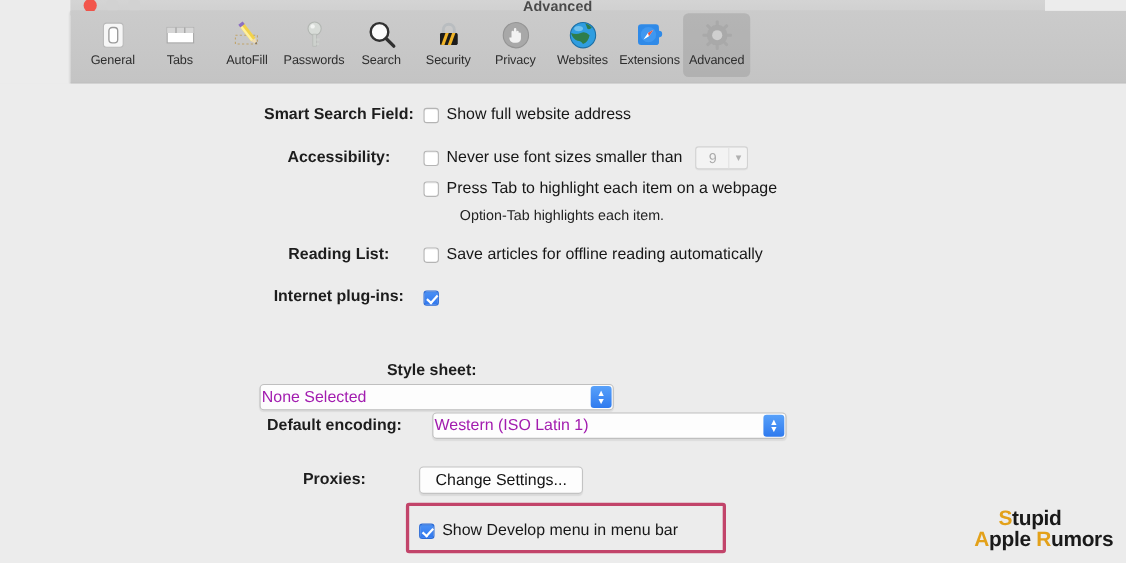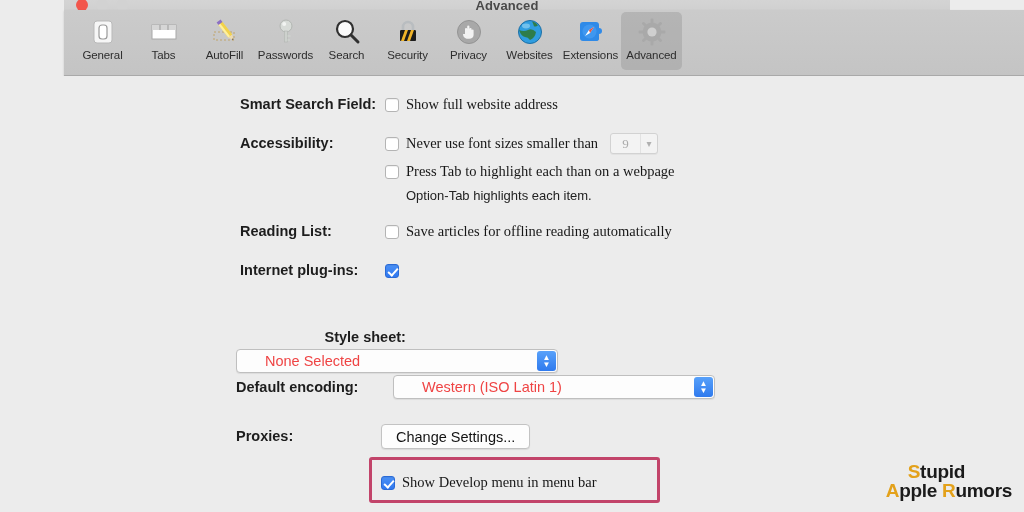--- a/index.html
+++ b/index.html
@@ -46,59 +46,59 @@
   .tb-label {
     font-size:11.5px; color:#2d2d2d; margin-top:1px; white-space:nowrap;
     letter-spacing:-.1px;
   }
 
   
   .content { position:absolute; left:0; top:76px; width:1024px; height:436px; background:#ececec; }
 
   .row { position:absolute; display:flex; align-items:flex-start; }
   .lbl {
-    width:145px; text-align:left; font-size:14.5px; color:#1d1d1d;
+    width:145px; text-align:center; font-size:14.5px; color:#1d1d1d;
     font-weight:bold; padding-right:9px; line-height:19px; white-space:nowrap;
   }
   .fields { display:flex; flex-direction:column; }
-  .cbline { display:flex; align-items:center; height:19px;font-family:Liberation Serif, serif; }
+  .cbline { display:flex; align-items:center; height:19px; }
   .cbline + .cbline { margin-top:9px; }
 
   .cb {
     width:14px; height:14px; border-radius:3px; flex:none;
     background:#fff; border:1px solid #b4b4b4;
     box-shadow:inset 0 1px 0 rgba(0,0,0,.05);
     position:relative; margin-right:7px;
   }
   .cb.on { background:linear-gradient(#4a90f5,#3078ef); border-color:#2a6ad6; }
   .cb.on::after {
     content:""; position:absolute; left:4px; top:1px;
     width:4px; height:8px; border:solid #fff; border-width:0 2px 2px 0;
     transform:rotate(42deg);
   }
   .cbtxt { font-size:14.5px; color:#171717; line-height:19px; white-space:nowrap; }
-  .subtxt { font-size:13px; color:#222; margin-top:7px; margin-left:21px; white-space:nowrap; }
+  .subtxt { font-size:13px; color:#222; margin-top:7px; margin-left:33px; white-space:nowrap; }
 
   
   .minipop {
     margin-left:12px; width:48px; height:21px; display:flex; align-items:center;
     background:#f3f3f3; border:1px solid #d2d2d2; border-radius:3px;
     box-shadow:0 1px 0 rgba(0,0,0,.04);
   }
   .minipop .val { flex:1; text-align:center; font-size:13px; color:#aaa; }
   .minipop .chev { width:17px; text-align:center; font-size:10px; color:#b0b0b0; border-left:1px solid #e2e2e2; line-height:19px;}
 
   
   .popup {
     width:322px; height:24px; background:#fdfdfd;
     border:1px solid #bfbfbf; border-radius:4px;
     display:flex; align-items:center; position:relative;
     box-shadow:0 1px 1px rgba(0,0,0,.07);
   }
-  .popup .pv { font-size:14.5px; color:#ef4444; padding-left:28px; white-space:nowrap; }
+  .popup .pv { font-size:14.5px; color:#a21caf; padding-left:1px; white-space:nowrap; }
   .popup .arrows {
     position:absolute; right:1px; top:1px; width:19px; height:20px;
     background:linear-gradient(#58a1fa,#2f7aee); border-radius:3px;
     display:flex; flex-direction:column; align-items:center; justify-content:center;
     color:#fff; font-size:8px; line-height:7px;
   }
 
   
   .pushbtn {
     height:25px; padding:0 14px; background:#fdfdfd;
@@ -298,21 +298,21 @@
         <div class="cbline">
           <span class="cb"></span>
           <span class="cbtxt">Never use font sizes smaller than</span>
           <span class="minipop">
             <span class="val">9</span>
             <span class="chev">▾</span>
           </span>
         </div>
         <div class="cbline">
           <span class="cb"></span>
-          <span class="cbtxt">Press Tab to highlight each than on a webpage</span>
+          <span class="cbtxt">Press Tab to highlight each item on a webpage</span>
         </div>
         <div class="subtxt">Option-Tab highlights each item.</div>
       </div>
     </div>
 
     <div class="row" style="left:240px; top:146px;">
       <div class="lbl">Reading List:</div>
       <div class="fields">
         <div class="cbline">
           <span class="cb"></span>

